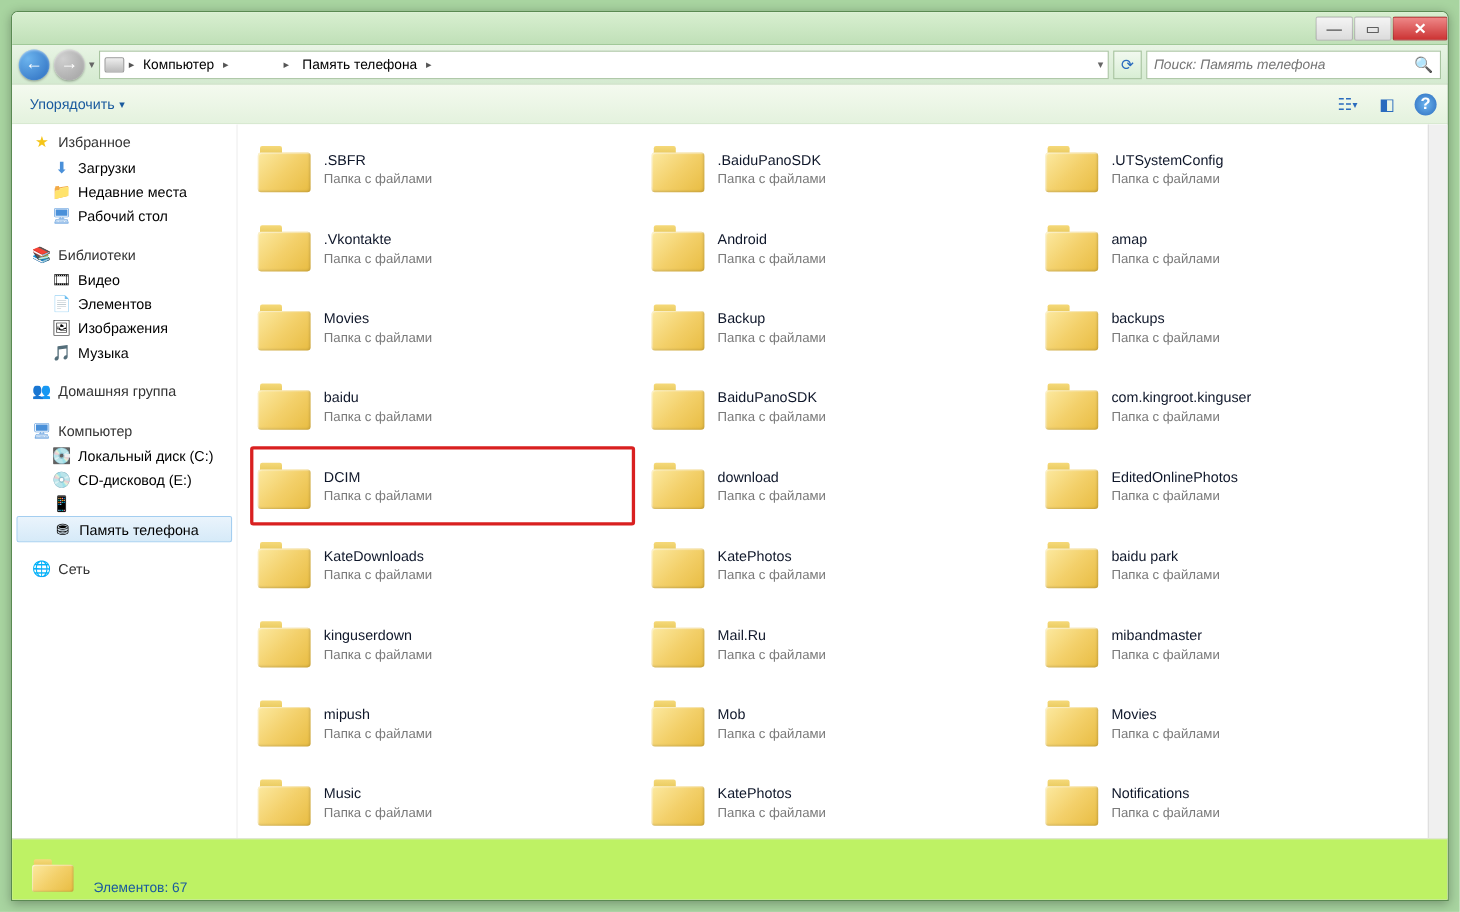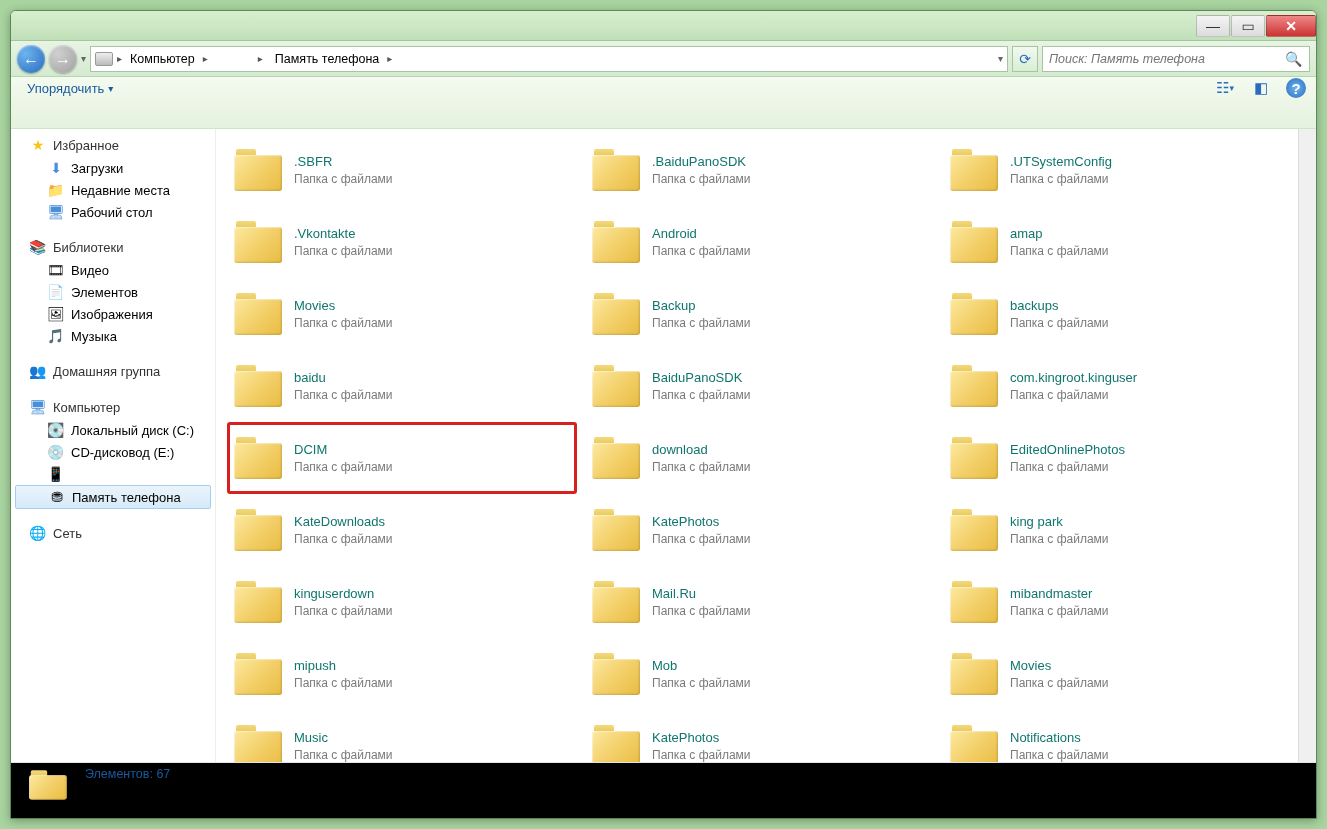--- a/index.html
+++ b/index.html
@@ -12,42 +12,42 @@
   .navbtn { width: 28px; height: 28px; border-radius: 50%; background: radial-gradient(circle at 30% 30%,#6cb4ee,#2a6bbe); display:flex; align-items:center; justify-content:center; color:#fff; font-size:16px; box-shadow: inset 0 1px 2px rgba(255,255,255,.5), 0 1px 2px rgba(0,0,0,.3); }
   .navbtn.fwd { background: radial-gradient(circle at 30% 30%,#d0d0d0,#a0a0a0); }
   .addrbox { flex: 1; height: 26px; background: #fff; border: 1px solid #a8c4a0; display:flex; align-items:center; padding: 0 4px; gap:4px; }
   .crumb { font-size: 12.5px; color:#000; padding: 0 4px; display:flex; align-items:center; gap:8px; }
   .crumb-sep { color:#555; font-size:10px; }
   .drive-ico { width:18px; height:14px; background: linear-gradient(to bottom,#eee,#bbb); border-radius:2px; border:1px solid #999; }
   .refresh { width:26px; height:26px; background: linear-gradient(to bottom,#f2f9f0,#d8eed4); border:1px solid #a8c4a0; display:flex; align-items:center; justify-content:center; color:#2a6bbe; font-size:14px; }
   .searchbox { width: 268px; height: 26px; background: #fff; border: 1px solid #a8c4a0; display:flex; align-items:center; padding: 0 6px; gap: 6px; }
   .searchbox input { border:none; outline:none; flex:1; font-size:12.5px; font-style: italic; color:#888; background:transparent; }
   .searchbox .mag { color:#2a6bbe; font-size:14px; }
-  .toolbar { height: 52px; background: linear-gradient(to bottom,#f4faef,#e4f2de); display:flex; align-items:flex-start; padding: 0 10px; border-bottom: 1px solid #d0e4c8; }
+  .toolbar { height: 36px; background: linear-gradient(to bottom,#f4faef,#e4f2de); display:flex; align-items:center; padding: 0 10px; border-bottom: 1px solid #d0e4c8; }
   .toolbtn { color:#1a5a9e; font-size:13px; display:flex; align-items:center; gap:4px; padding: 4px 6px; }
   .toolbar-right { margin-left:auto; display:flex; align-items:center; gap: 14px; }
   .iconbtn { width:22px; height:22px; display:flex; align-items:center; justify-content:center; color:#2a6bbe; font-size:15px; }
   .content { flex:1; display:flex; overflow:hidden; background:#fff; }
   .sidebar { width: 205px; background:#fff; padding: 6px 0; overflow-y:auto; font-size:13px; border-right: 1px solid #eee; }
   .sb-group { margin-bottom: 14px; }
   .sb-head { display:flex; align-items:center; gap:6px; padding: 2px 10px 4px 18px; color:#333; }
   .sb-item { display:flex; align-items:center; gap:6px; padding: 3px 10px 3px 36px; color:#000; }
   .sb-item.sel { background: linear-gradient(to bottom,#eaf4fc,#d6eaf8); border:1px solid #a4cef0; border-radius:2px; margin:0 4px; padding-left:32px; }
   .sb-ico { width:18px; height:16px; display:inline-flex; align-items:center; justify-content:center; font-size:14px; }
   .main { flex:1; display:flex; flex-direction:column; overflow:hidden; position:relative; }
   .filegrid { flex:1; overflow-y:auto; padding: 6px 6px 6px 12px; display:grid; grid-template-columns: repeat(3, minmax(290px,1fr)); grid-auto-rows: 70px; column-gap: 10px; row-gap: 2px; align-content:start; }
   .folder-item { display:flex; align-items:center; gap: 12px; padding:4px 6px; border-radius:2px; position:relative; }
   .folder-item.highlight { outline: 3px solid #d92020; outline-offset: -2px; }
   .folder-ico { width:48px; height:42px; position:relative; flex-shrink:0; }
   .folder-ico::before { content:""; position:absolute; top:0; left:2px; width:20px; height:8px; background:linear-gradient(to bottom,#f5d97a,#e8c85a); border-radius:2px 2px 0 0; }
   .folder-ico::after { content:""; position:absolute; top:6px; left:0; right:0; bottom:0; background: linear-gradient(135deg,#fce9a0 0%,#f3d06a 50%,#e8bc42 100%); border-radius:3px; box-shadow: inset -1px -1px 2px rgba(0,0,0,.15), inset 1px 1px 1px rgba(255,255,255,.5); }
   .folder-meta { display:flex; flex-direction:column; line-height:1.35; }
-  .fname { font-size:13px; color:#0f766e; }
+  .fname { font-size:13px; color:#0f172a; }
   .ftype { font-size:12px; color:#7a7a7a; }
-  .details { height: 56px; background:#000000; border-top:1px solid #e4e4e4; display:flex; align-items:flex-start; padding:4px 14px; gap:14px; font-size:12.5px; color:#1a5a9e; }
+  .details { height: 56px; background:#bef264; border-top:1px solid #e4e4e4; display:flex; align-items:flex-end; padding:4px 14px; gap:14px; font-size:12.5px; color:#1a5a9e; }
   .details-ico { width:46px; height:36px; }
   .scrollbar { width:18px; background:#f0f0f0; border-left:1px solid #ddd; }
 </style>
 </head>
 <body>
 
 <div class="window">
 
   <div class="titlebar">
     <div class="winbtn">—</div>
@@ -290,21 +290,21 @@
           <div class="folder-item">
             <div class="folder-ico"></div>
             <div class="folder-meta">
               <span class="fname">KatePhotos</span>
               <span class="ftype">Папка с файлами</span>
             </div>
           </div>
           <div class="folder-item">
             <div class="folder-ico"></div>
             <div class="folder-meta">
-              <span class="fname">king park</span>
+              <span class="fname">baidu park</span>
               <span class="ftype">Папка с файлами</span>
             </div>
           </div>
           <div class="folder-item">
             <div class="folder-ico"></div>
             <div class="folder-meta">
               <span class="fname">kinguserdown</span>
               <span class="ftype">Папка с файлами</span>
             </div>
           </div>

